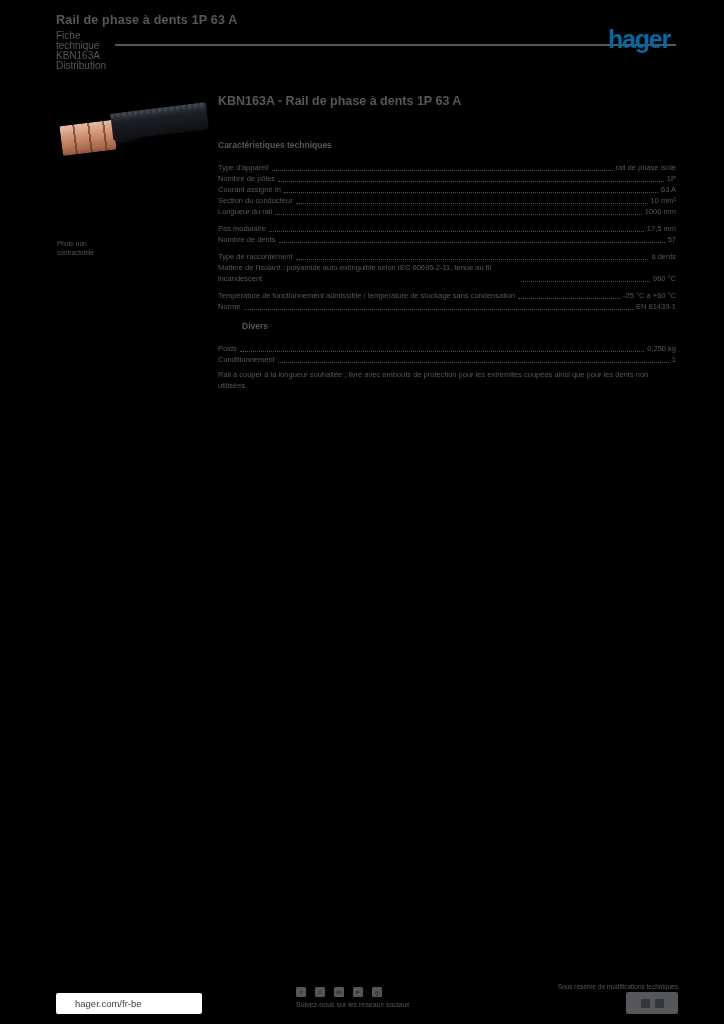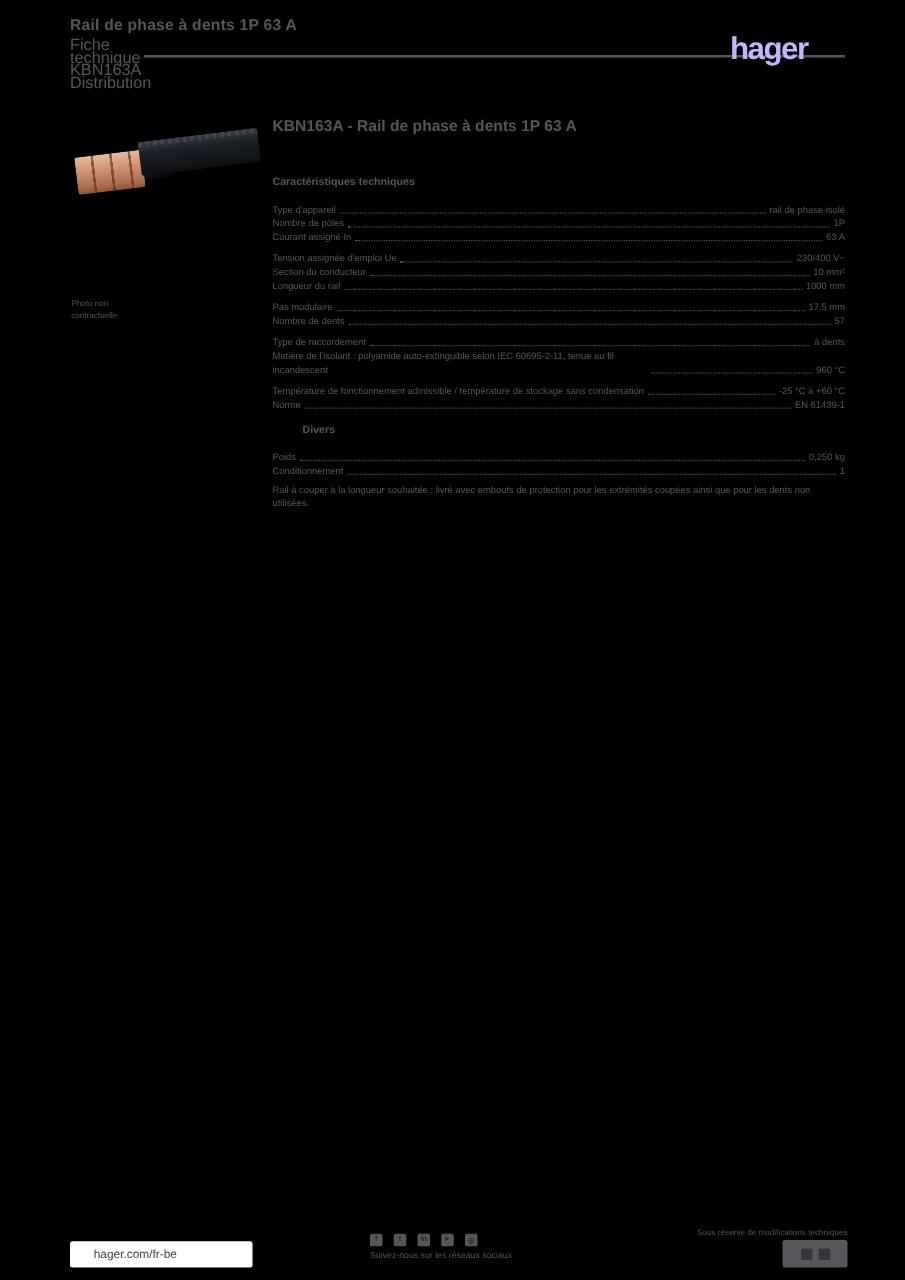--- a/index.html
+++ b/index.html
@@ -4,25 +4,25 @@
 <title>Hager datasheet</title>
 <style>
   * { margin:0; padding:0; box-sizing:border-box; }
   html,body { width:724px; height:1024px; background:#000; overflow:hidden;
               font-family:"Liberation Sans", sans-serif; }
   #page { position:relative; width:724px; height:1024px; background:#000; color:#55575a; }
 
   
   .hdr-title { position:absolute; left:56px; top:13px; font-size:12.5px; font-weight:bold;
                color:#55575a; letter-spacing:.2px; white-space:nowrap; }
-  .hdr-meta  { position:absolute; left:56px; top:31px; width:62px; font-size:13px;
+  .hdr-meta  { position:absolute; left:56px; top:31px; width:62px; font-size:10px;
                line-height:10px; color:#55575a; }
   .hdr-rule  { position:absolute; left:115px; top:44px; width:561px; height:2px; background:#55575a; }
-  .logo      { position:absolute; left:584px; top:25px; font-size:25px; font-weight:bold;
-               letter-spacing:-1.2px; color:#c4b5fd; }
+  .logo      { position:absolute; left:608px; top:25px; font-size:25px; font-weight:bold;
+               letter-spacing:-1.2px; color:#0369a1; }
 
   
   .photo-wrap { position:absolute; left:58px; top:92px; width:152px; height:64px; }
   .busbar { position:absolute; left:2px; top:14px; width:148px; height:44px;
             transform:rotate(-7deg); transform-origin:40% 50%; }
   .copper { position:absolute; left:0; top:13px; width:54px; height:30px; border-radius:2px;
             background:
               repeating-linear-gradient(90deg, rgba(96,46,24,0) 0 13px, rgba(96,46,24,.65) 13px 15px),
               linear-gradient(180deg,#e7bca2 0%,#cf9374 40%,#a96a4c 85%,#8d5339 100%); }
   .sleeve { position:absolute; left:52px; top:7px; width:96px; height:27px; border-radius:2px;
@@ -103,25 +103,20 @@
         <div class="spec-row">
           <span class="lbl">Nombre de pôles</span>
           <span class="lead"></span>
           <span class="val">1P</span>
         </div>
         <div class="spec-row">
           <span class="lbl">Courant assigné In</span>
           <span class="lead"></span>
           <span class="val">63 A</span>
         </div>
-        <div class="spec-row grp-gap">
-          <span class="lbl">Tension assignée d'emploi Ue</span>
-          <span class="lead"></span>
-          <span class="val">230/400 V~</span>
-        </div>
         <div class="spec-row">
           <span class="lbl">Section du conducteur</span>
           <span class="lead"></span>
           <span class="val">10 mm²</span>
         </div>
         <div class="spec-row">
           <span class="lbl">Longueur du rail</span>
           <span class="lead"></span>
           <span class="val">1000 mm</span>
         </div>

